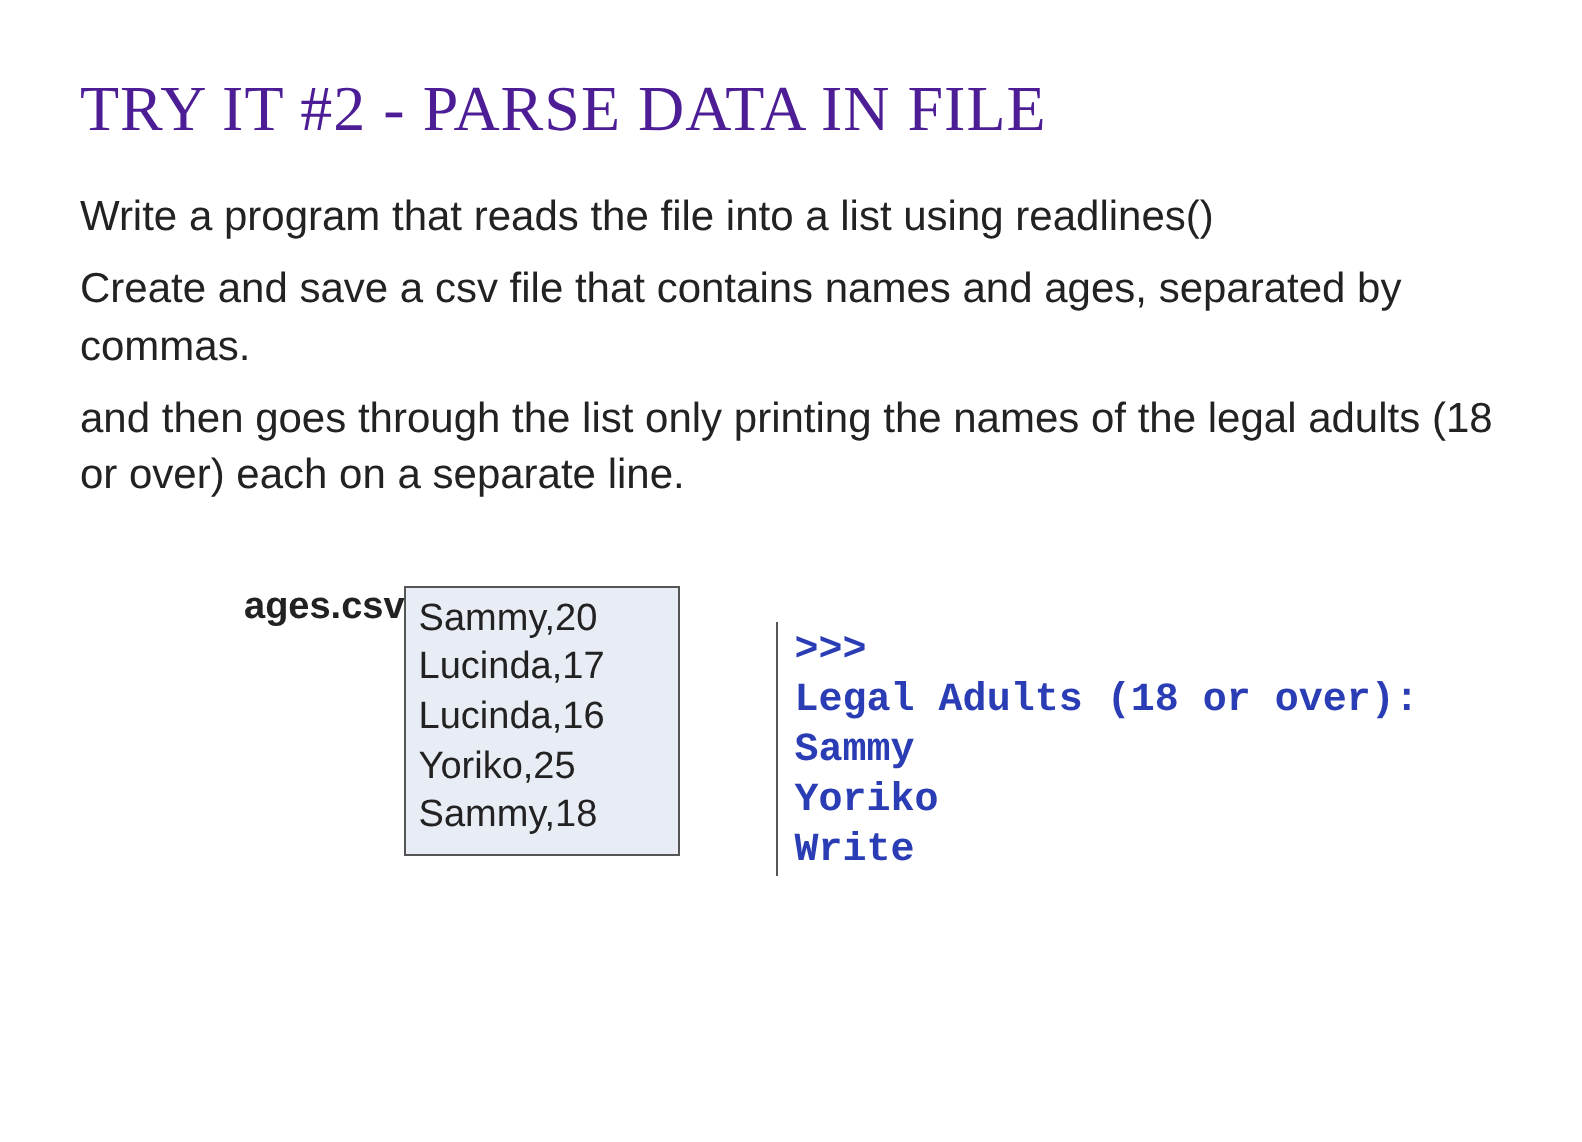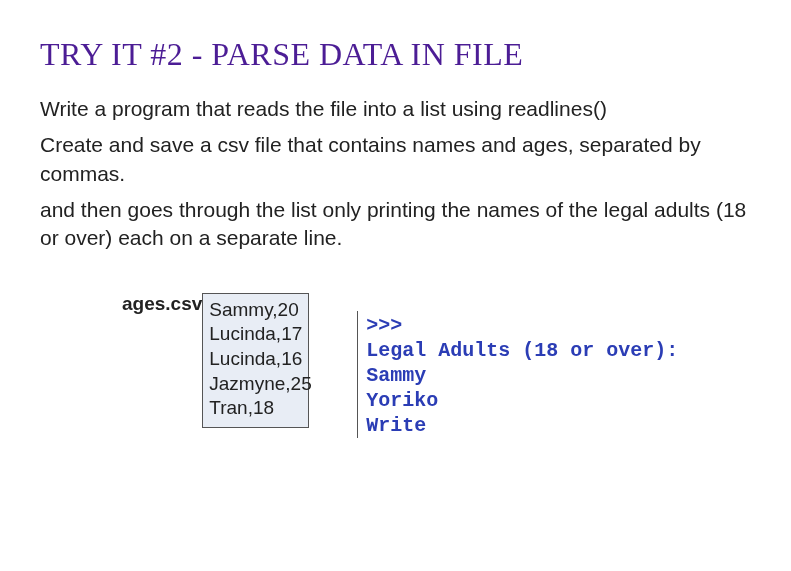--- a/index.html
+++ b/index.html
@@ -47,21 +47,21 @@
       font-size: 19px;
       font-weight: bold;
       color: #222;
       margin-bottom: 6px;
       padding-left: 2px;
     }
     .csv-box {
       border: 1px solid #555;
       background: #e8edf5;
       padding: 4px 8px 6px 6px;
-      width: 107px;
+      width: 138px;
     }
     .csv-row {
       font-size: 19px;
       line-height: 1.3;
       color: #222;
     }
     .output-block {
       border-left: 1px solid #555;
       padding-left: 8px;
       padding-top: 2px;
@@ -87,22 +87,22 @@
   <p class="body-text">and then goes through the list only printing the names of the legal adults (18 or over) each on a separate line.</p>
 </div>
 
 <div class="examples">
   <div class="csv-block">
     <div class="csv-filename">ages.csv</div>
     <div class="csv-box">
       <div class="csv-row">Sammy,20</div>
       <div class="csv-row">Lucinda,17</div>
       <div class="csv-row">Lucinda,16</div>
-      <div class="csv-row">Jazmyne,25</div>
-      <div class="csv-row">Tran,18</div>
+      <div class="csv-row">Yoriko,25</div>
+      <div class="csv-row">Sammy,18</div>
     </div>
   </div>
 
   <div class="output-block">
     <div class="output-line">&gt;&gt;&gt; </div>
     <div class="output-line">Legal Adults (18 or over):</div>
     <div class="output-line">Sammy</div>
     <div class="output-line">Yoriko</div>
     <div class="output-line">Write</div>
   </div>

